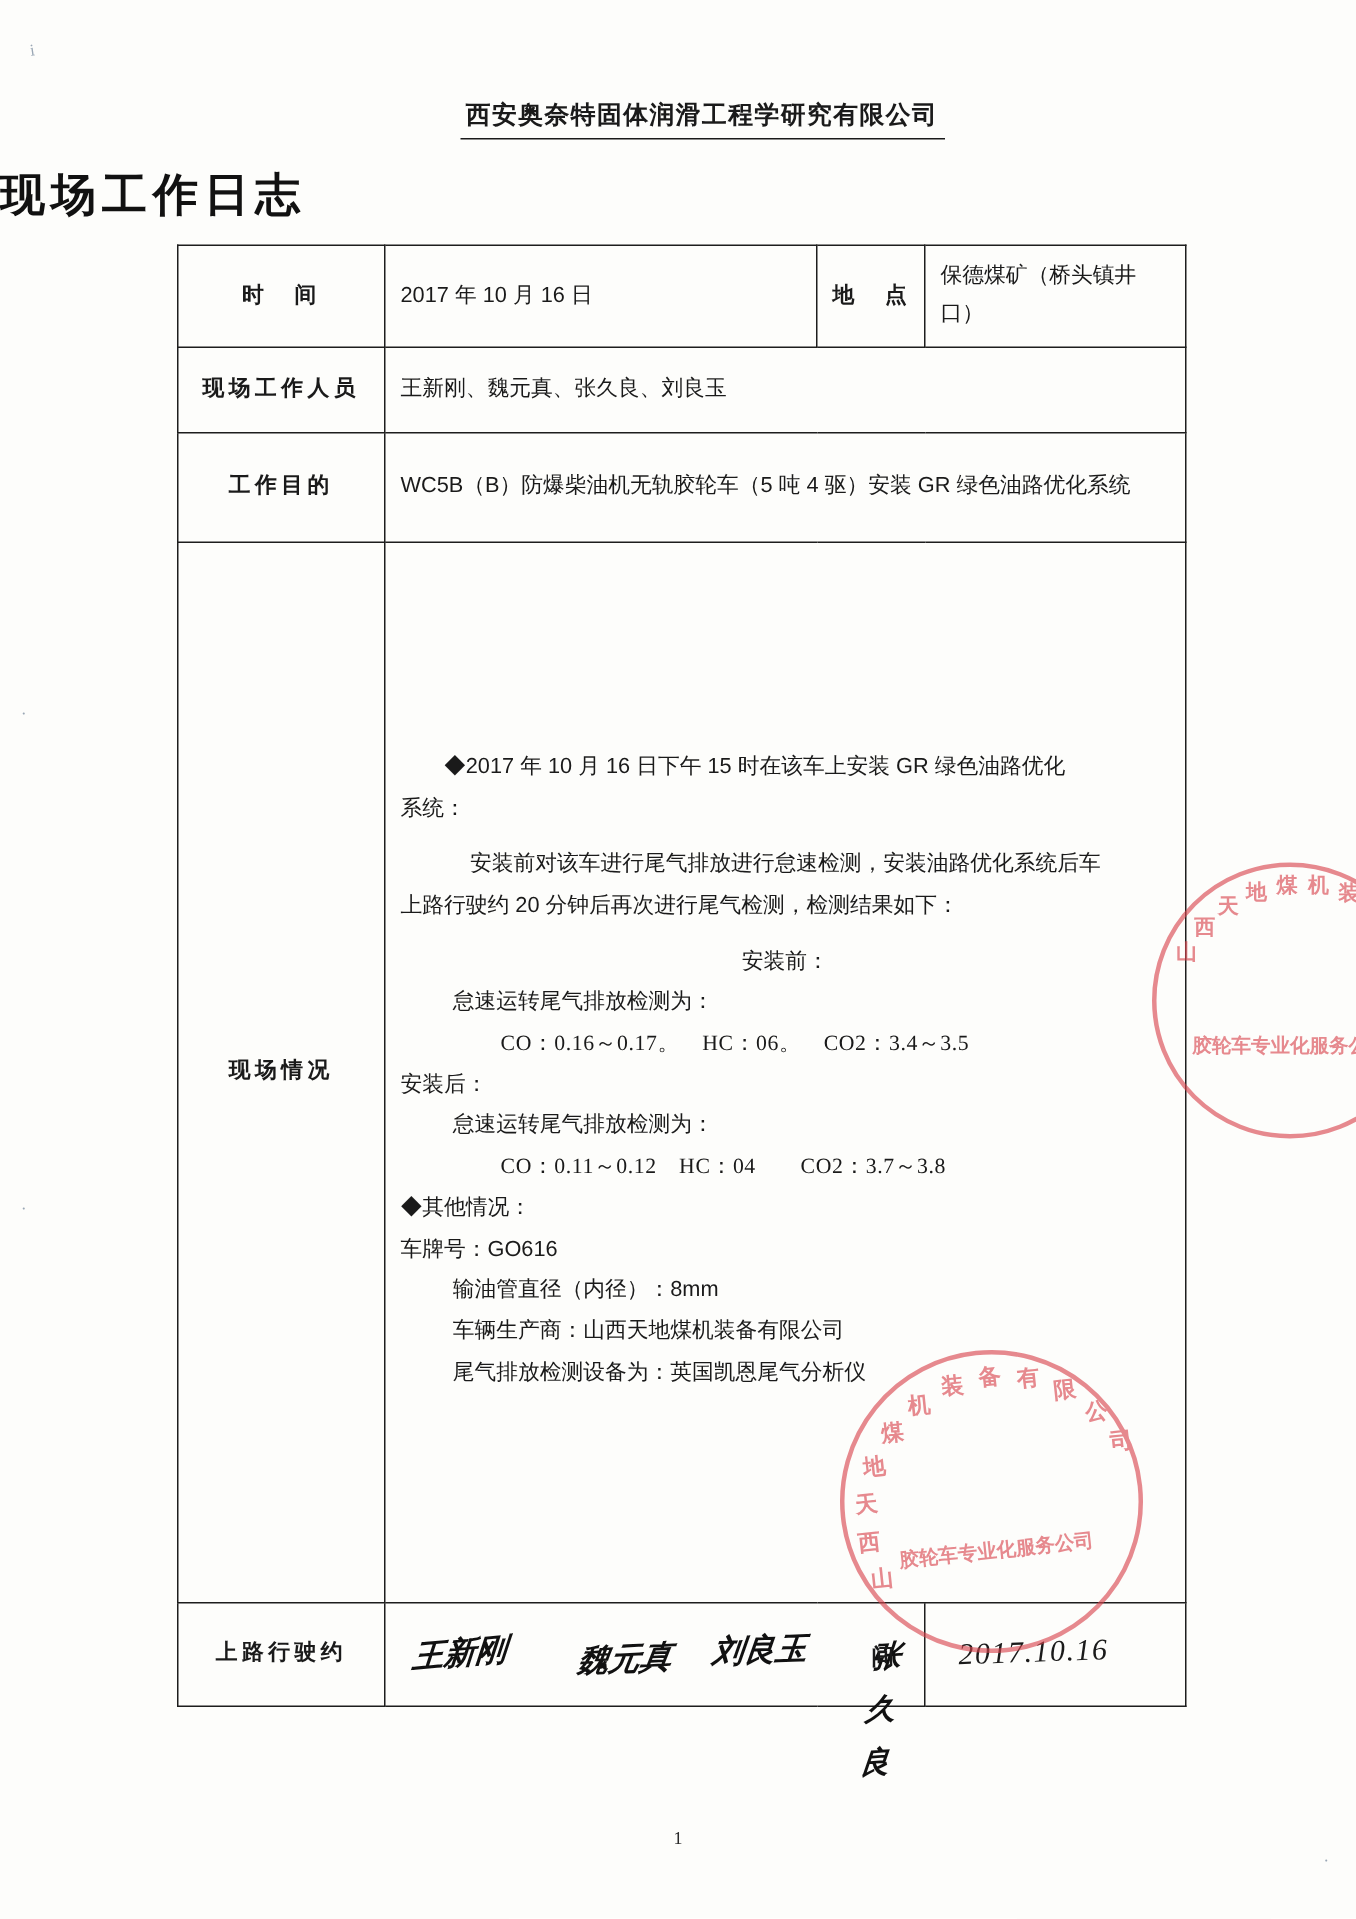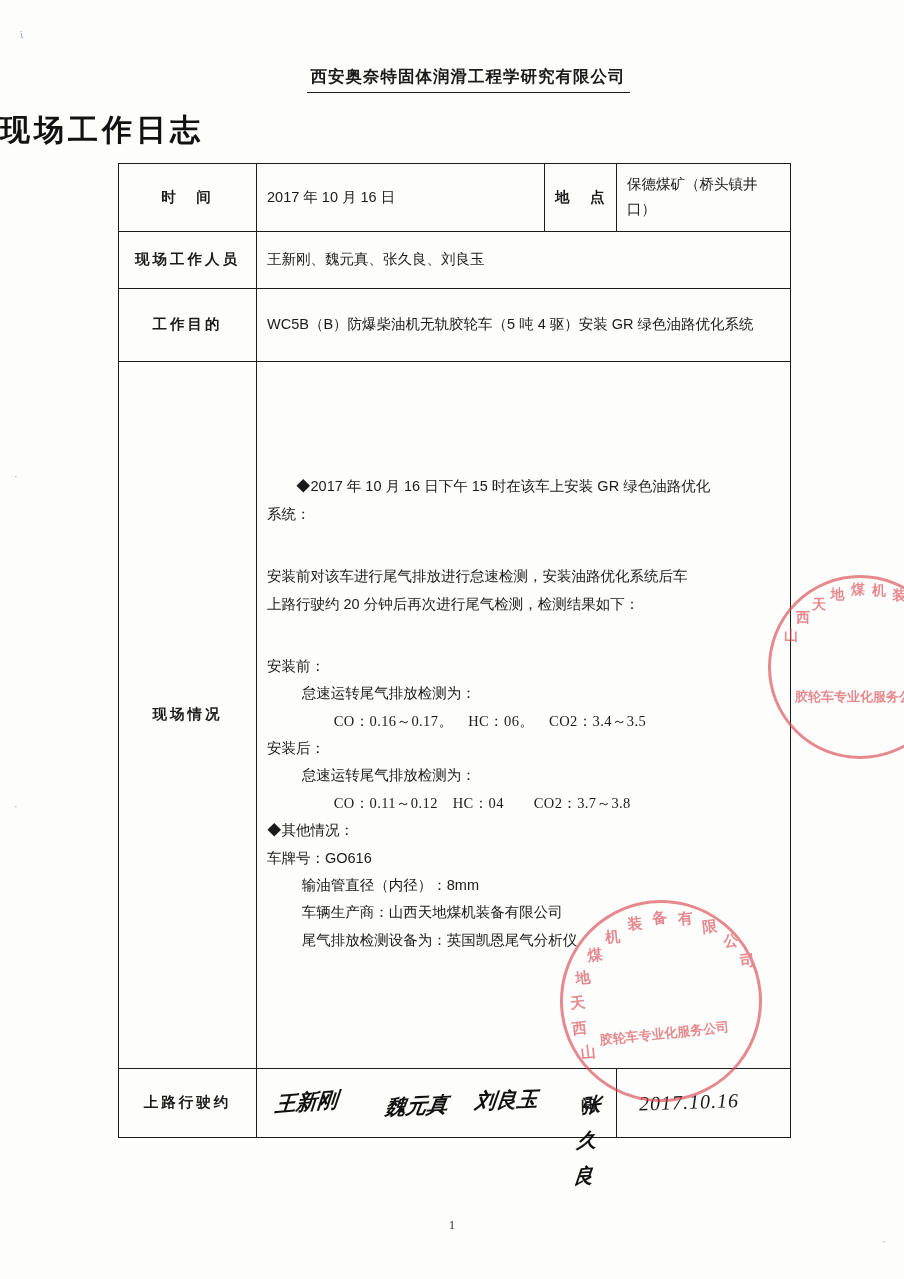--- a/index.html
+++ b/index.html
@@ -118,21 +118,21 @@
   }
   td.body-label {
     vertical-align: middle;
     margin-top: 20px;
   }
 
   .p { margin: 0 0 2px 0; }
   .p.indent-1 { text-indent: 2em; }
   .p.indent-2 { padding-left: 2.4em; }
   .p.indent-3 { padding-left: 4.6em; }
-  .p.gap { margin-top: 37px; }
+  .p.gap { margin-top: 12px; text-align: center; }
   .p.gap-lg { }
   .mono { font-family: "Liberation Serif", serif; letter-spacing: .4px; }
 
   
   .sign-cell {
     position: relative;
     padding: 0;
   }
   .sign-inner {
     position: relative;

